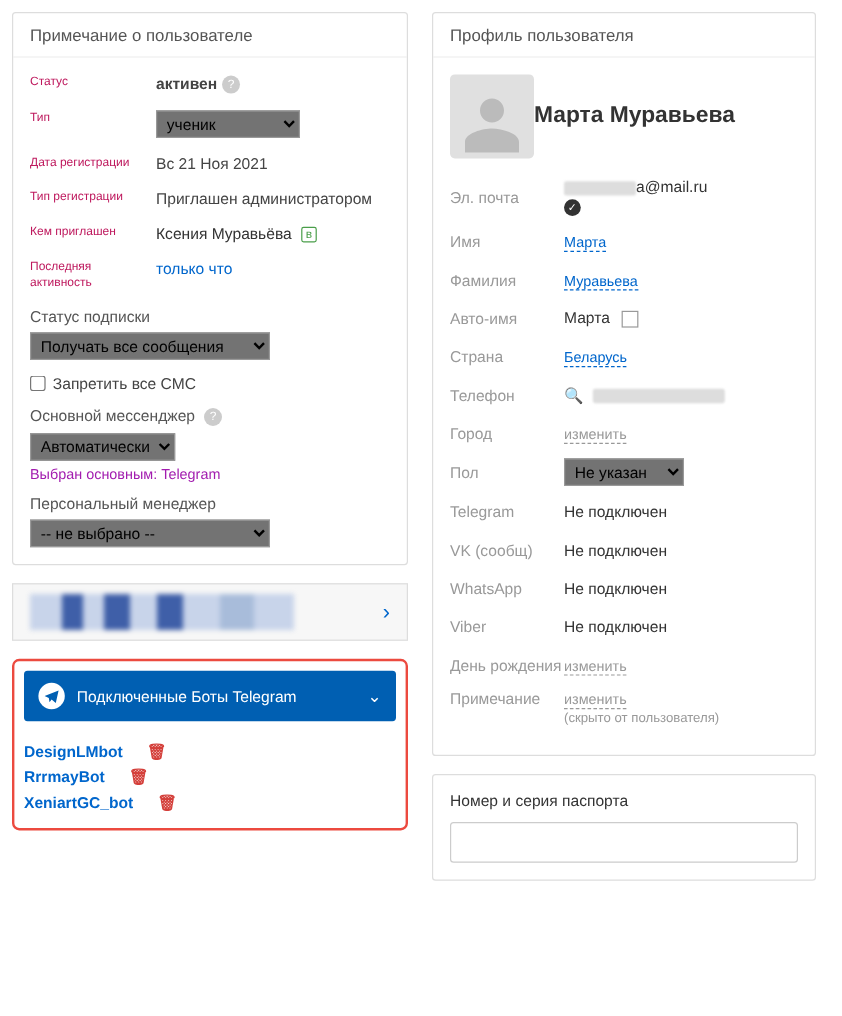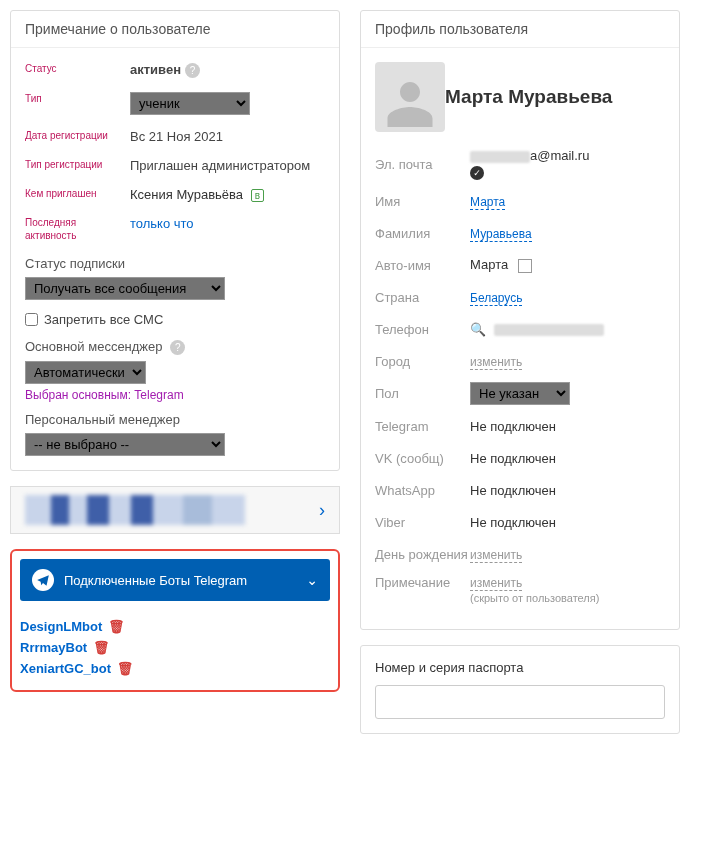--- a/index.html
+++ b/index.html
@@ -23,21 +23,21 @@
 .hint { font-size: 12px; color: #a21caf; margin-top: 4px; }
 .pixelated-bar { height: 48px; border: 1px solid #ddd; display: flex; align-items: center; justify-content: space-between; padding: 0 14px; margin-bottom: 15px; background: #f7f7f7; cursor: pointer; }
 .pixelated-img { width: 220px; height: 30px; background: linear-gradient(90deg, #c8d4ea 0 12%, #3f5fa8 12% 20%, #c8d4ea 20% 28%, #3f5fa8 28% 38%, #c8d4ea 38% 48%, #3f5fa8 48% 58%, #c8d4ea 58% 72%, #a8bcda 72% 85%, #c8d4ea 85% 100%); filter: blur(2px); }
 .chev { color: #0066cc; font-size: 18px; }
 .highlight-box { border: 2px solid #ec4a3f; border-radius: 6px; padding: 8px; }
 .tg-header { background: #005fb2; color: #fff; padding: 10px 12px; display: flex; align-items: center; justify-content: space-between; border-radius: 3px; cursor: pointer; }
 .tg-header-left { display: flex; align-items: center; gap: 10px; }
 .tg-icon { width: 22px; height: 22px; border-radius: 50%; background: #fff; display: flex; align-items: center; justify-content: center; }
 .tg-icon svg { width: 14px; height: 14px; }
 .bot-list { margin-top: 18px; }
-.bot-item { color: #0066cc; font-weight: bold; font-size: 13px; margin-bottom: 6px; display: flex; align-items: center; gap: 6px; }
+.bot-item { color: #0066cc; font-weight: bold; font-size: 13px; margin-bottom: 6px; display: flex; align-items: center; gap: 20px; }
 .trash-icon { color: #d43f3a; cursor: pointer; font-size: 13px; }
 .profile-top { display: flex; align-items: center; margin-bottom: 16px; }
 .avatar { width: 70px; height: 70px; background: #e0e0e0; border-radius: 4px; display: flex; align-items: flex-end; justify-content: center; overflow: hidden; }
 .avatar svg { width: 60px; height: 60px; fill: #bbb; }
 .profile-name { font-size: 19px; font-weight: bold; color: #333; }
 .prow { display: flex; align-items: center; margin-bottom: 10px; min-height: 22px; }
 .plabel { width: 95px; color: #999; font-size: 13px; }
 .pvalue { flex: 1; font-size: 13px; color: #333; }
 .dotted-link { color: #0066cc; border-bottom: 1px dashed #0066cc; cursor: pointer; font-size: 12px; }
 .dotted-grey { color: #999; border-bottom: 1px dashed #999; cursor: pointer; font-size: 12px; }

